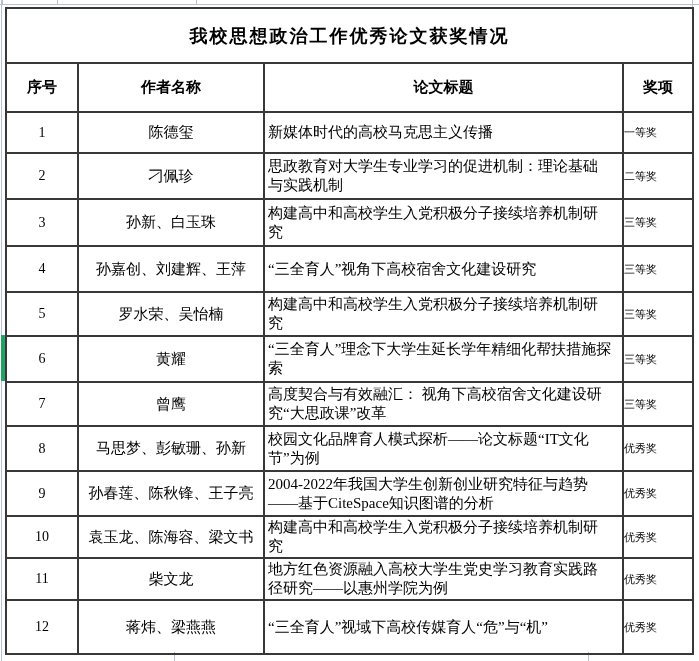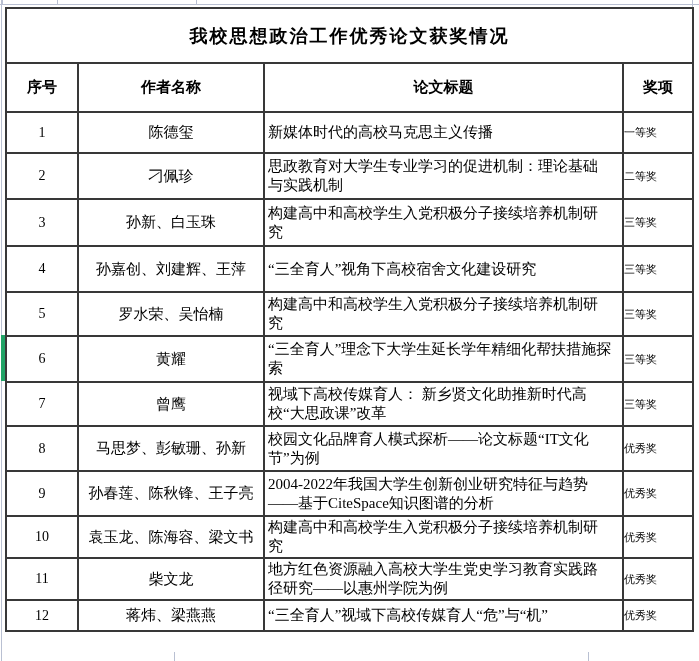--- a/index.html
+++ b/index.html
@@ -119,21 +119,21 @@
       </tr>
       <tr style="height:46px">
         <td class="no-cell">6</td>
         <td class="authors-cell">黄耀</td>
         <td class="paper-cell">“三全育人”理念下大学生延长学年精细化帮扶措施探索</td>
         <td class="award-cell">三等奖</td>
       </tr>
       <tr style="height:44px">
         <td class="no-cell">7</td>
         <td class="authors-cell">曾鹰</td>
-        <td class="paper-cell">视域下高校传媒育人： 新乡贤文化助推新时代高校“大思政课”改革</td>
+        <td class="paper-cell">高度契合与有效融汇： 视角下高校宿舍文化建设研究“大思政课”改革</td>
         <td class="award-cell">三等奖</td>
       </tr>
       <tr style="height:45px">
         <td class="no-cell">8</td>
         <td class="authors-cell">马思梦、彭敏珊、孙新</td>
         <td class="paper-cell">校园文化品牌育人模式探析——论文标题“IT文化节”为例</td>
         <td class="award-cell">优秀奖</td>
       </tr>
       <tr style="height:45px">
         <td class="no-cell">9</td>
@@ -146,21 +146,21 @@
         <td class="authors-cell">袁玉龙、陈海容、梁文书</td>
         <td class="paper-cell">构建高中和高校学生入党积极分子接续培养机制研究</td>
         <td class="award-cell">优秀奖</td>
       </tr>
       <tr style="height:30px">
         <td class="no-cell">11</td>
         <td class="authors-cell">柴文龙</td>
         <td class="paper-cell">地方红色资源融入高校大学生党史学习教育实践路径研究——以惠州学院为例</td>
         <td class="award-cell">优秀奖</td>
       </tr>
-      <tr style="height:31px">
+      <tr style="height:54px">
         <td class="no-cell">12</td>
         <td class="authors-cell">蒋炜、梁燕燕</td>
         <td class="paper-cell">“三全育人”视域下高校传媒育人“危”与“机”</td>
         <td class="award-cell">优秀奖</td>
       </tr>
     </tbody>
   </table>
 
 </div>
 

